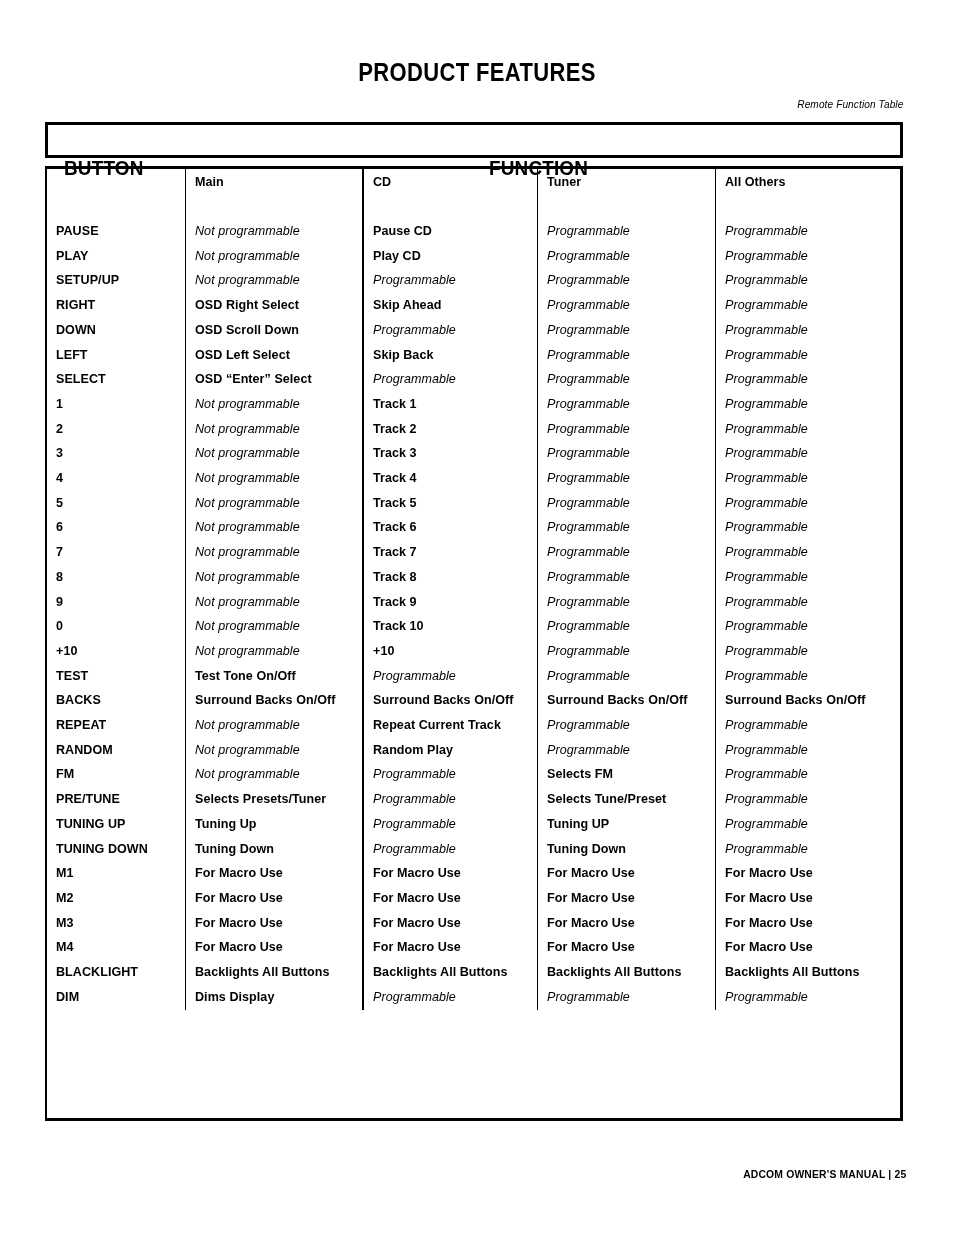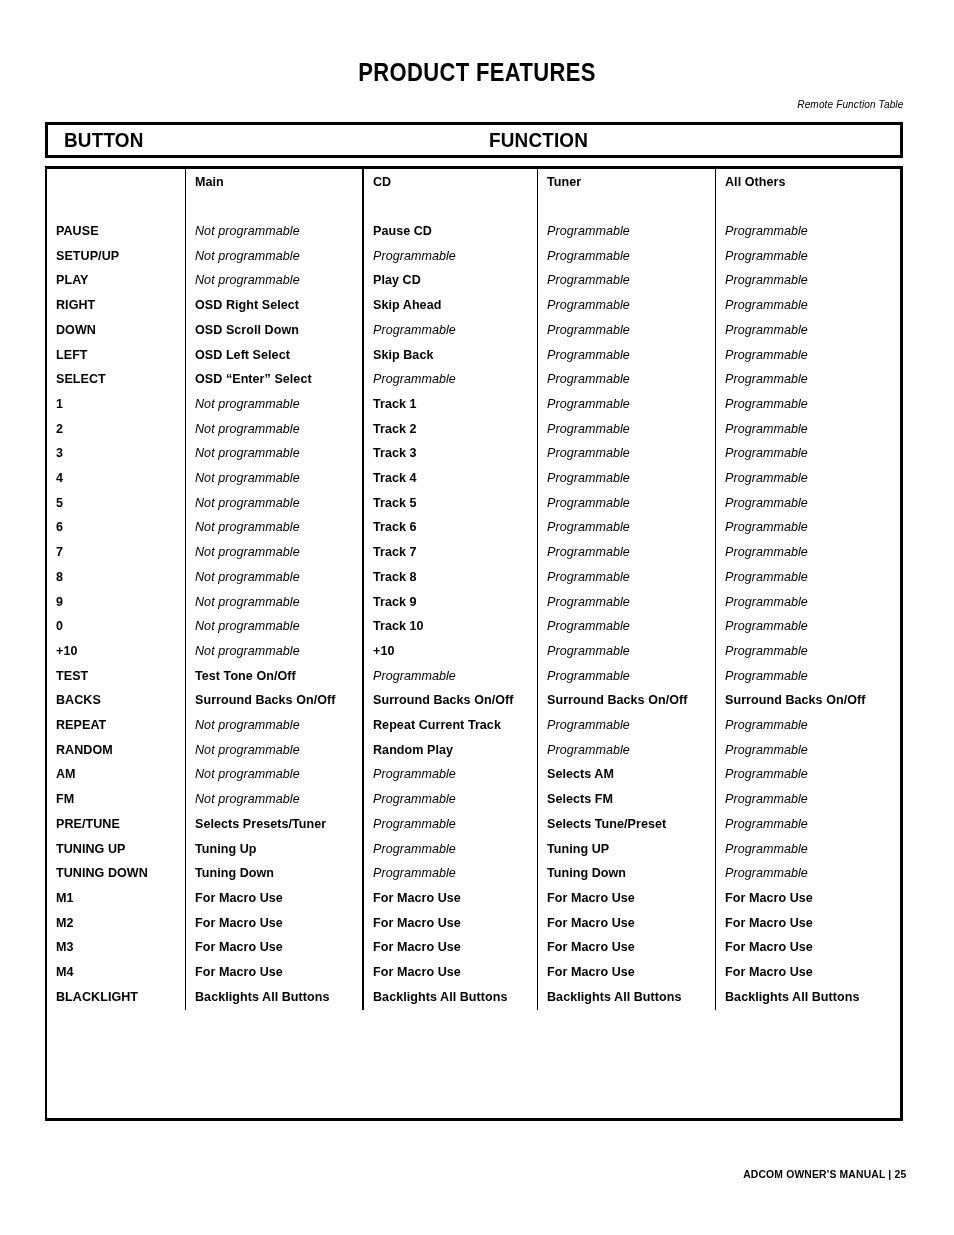--- a/index.html
+++ b/index.html
@@ -54,20 +54,21 @@
     top: 122px;
     width: 858px;
     height: 36px;
     border: 3px solid #000;
     box-sizing: border-box;
   }
   .headbar-inner {
     position: relative;
     width: 100%;
     height: 100%;
+    margin-top: 28px;
   }
   .headbar-button {
     position: absolute;
     left: 16px;
     top: 50%;
     transform: translateY(-50%) scaleX(0.9);
     transform-origin: left center;
     font-weight: bold;
     font-size: 21px;
     letter-spacing: 0.2px;
@@ -200,30 +201,30 @@
           <td class="col-other">&nbsp;</td>
         </tr>
         <tr>
           <td class="col-btn"><span class="cell-text v-bold">PAUSE</span></td>
           <td class="col-main"><span class="cell-text v-italic">Not programmable</span></td>
           <td class="col-cd"><span class="cell-text v-bold">Pause CD</span></td>
           <td class="col-tuner"><span class="cell-text v-italic">Programmable</span></td>
           <td class="col-other"><span class="cell-text v-italic">Programmable</span></td>
         </tr>
         <tr>
+          <td class="col-btn"><span class="cell-text v-bold">PLAY</span></td>
+          <td class="col-main"><span class="cell-text v-italic">Not programmable</span></td>
+          <td class="col-cd"><span class="cell-text v-bold">Play CD</span></td>
+          <td class="col-tuner"><span class="cell-text v-italic">Programmable</span></td>
+          <td class="col-other"><span class="cell-text v-italic">Programmable</span></td>
+        </tr>
+        <tr>
           <td class="col-btn"><span class="cell-text v-bold">SETUP/UP</span></td>
           <td class="col-main"><span class="cell-text v-italic">Not programmable</span></td>
           <td class="col-cd"><span class="cell-text v-italic">Programmable</span></td>
-          <td class="col-tuner"><span class="cell-text v-italic">Programmable</span></td>
-          <td class="col-other"><span class="cell-text v-italic">Programmable</span></td>
-        </tr>
-        <tr>
-          <td class="col-btn"><span class="cell-text v-bold">PLAY</span></td>
-          <td class="col-main"><span class="cell-text v-italic">Not programmable</span></td>
-          <td class="col-cd"><span class="cell-text v-bold">Play CD</span></td>
           <td class="col-tuner"><span class="cell-text v-italic">Programmable</span></td>
           <td class="col-other"><span class="cell-text v-italic">Programmable</span></td>
         </tr>
         <tr>
           <td class="col-btn"><span class="cell-text v-bold">RIGHT</span></td>
           <td class="col-main"><span class="cell-text v-bold">OSD Right Select</span></td>
           <td class="col-cd"><span class="cell-text v-bold">Skip Ahead</span></td>
           <td class="col-tuner"><span class="cell-text v-italic">Programmable</span></td>
           <td class="col-other"><span class="cell-text v-italic">Programmable</span></td>
         </tr>
@@ -347,27 +348,20 @@
           <td class="col-other"><span class="cell-text v-italic">Programmable</span></td>
         </tr>
         <tr>
           <td class="col-btn"><span class="cell-text v-bold">RANDOM</span></td>
           <td class="col-main"><span class="cell-text v-italic">Not programmable</span></td>
           <td class="col-cd"><span class="cell-text v-bold">Random Play</span></td>
           <td class="col-tuner"><span class="cell-text v-italic">Programmable</span></td>
           <td class="col-other"><span class="cell-text v-italic">Programmable</span></td>
         </tr>
         <tr>
-          <td class="col-btn"><span class="cell-text v-bold">AM</span></td>
-          <td class="col-main"><span class="cell-text v-italic">Not programmable</span></td>
-          <td class="col-cd"><span class="cell-text v-italic">Programmable</span></td>
-          <td class="col-tuner"><span class="cell-text v-bold">Selects AM</span></td>
-          <td class="col-other"><span class="cell-text v-italic">Programmable</span></td>
-        </tr>
-        <tr>
           <td class="col-btn"><span class="cell-text v-bold">FM</span></td>
           <td class="col-main"><span class="cell-text v-italic">Not programmable</span></td>
           <td class="col-cd"><span class="cell-text v-italic">Programmable</span></td>
           <td class="col-tuner"><span class="cell-text v-bold">Selects FM</span></td>
           <td class="col-other"><span class="cell-text v-italic">Programmable</span></td>
         </tr>
         <tr>
           <td class="col-btn"><span class="cell-text v-bold">PRE/TUNE</span></td>
           <td class="col-main"><span class="cell-text v-bold">Selects Presets/Tuner</span></td>
           <td class="col-cd"><span class="cell-text v-italic">Programmable</span></td>
@@ -416,17 +410,24 @@
           <td class="col-tuner"><span class="cell-text v-bold">For Macro Use</span></td>
           <td class="col-other"><span class="cell-text v-bold">For Macro Use</span></td>
         </tr>
         <tr>
           <td class="col-btn"><span class="cell-text v-bold">BLACKLIGHT</span></td>
           <td class="col-main"><span class="cell-text v-bold">Backlights All Buttons</span></td>
           <td class="col-cd"><span class="cell-text v-bold">Backlights All Buttons</span></td>
           <td class="col-tuner"><span class="cell-text v-bold">Backlights All Buttons</span></td>
           <td class="col-other"><span class="cell-text v-bold">Backlights All Buttons</span></td>
         </tr>
+        <tr>
+          <td class="col-btn"><span class="cell-text v-bold">DIM</span></td>
+          <td class="col-main"><span class="cell-text v-bold">Dims Display</span></td>
+          <td class="col-cd"><span class="cell-text v-italic">Programmable</span></td>
+          <td class="col-tuner"><span class="cell-text v-italic">Programmable</span></td>
+          <td class="col-other"><span class="cell-text v-italic">Programmable</span></td>
+        </tr>
       </tbody>
   </table>
 </div>
 
 <div class="footer">ADCOM OWNER'S MANUAL | 25</div>
 
 </body></html>

